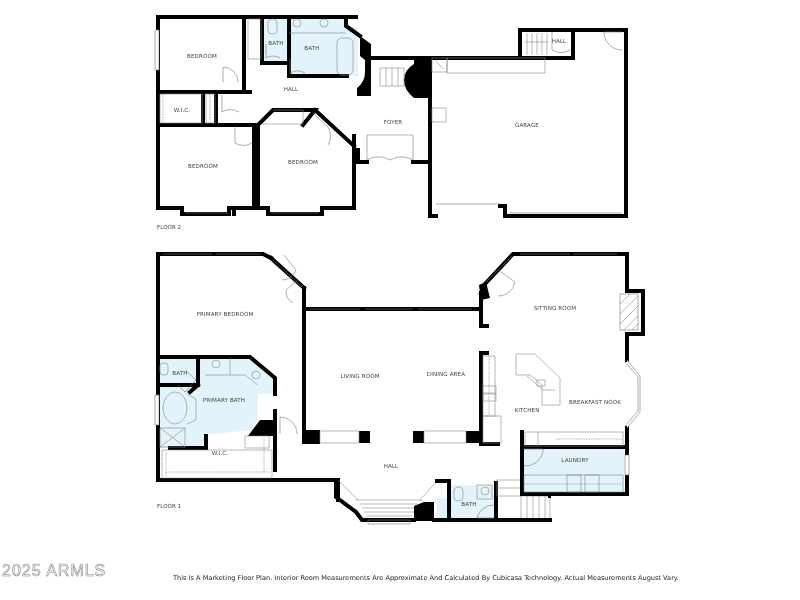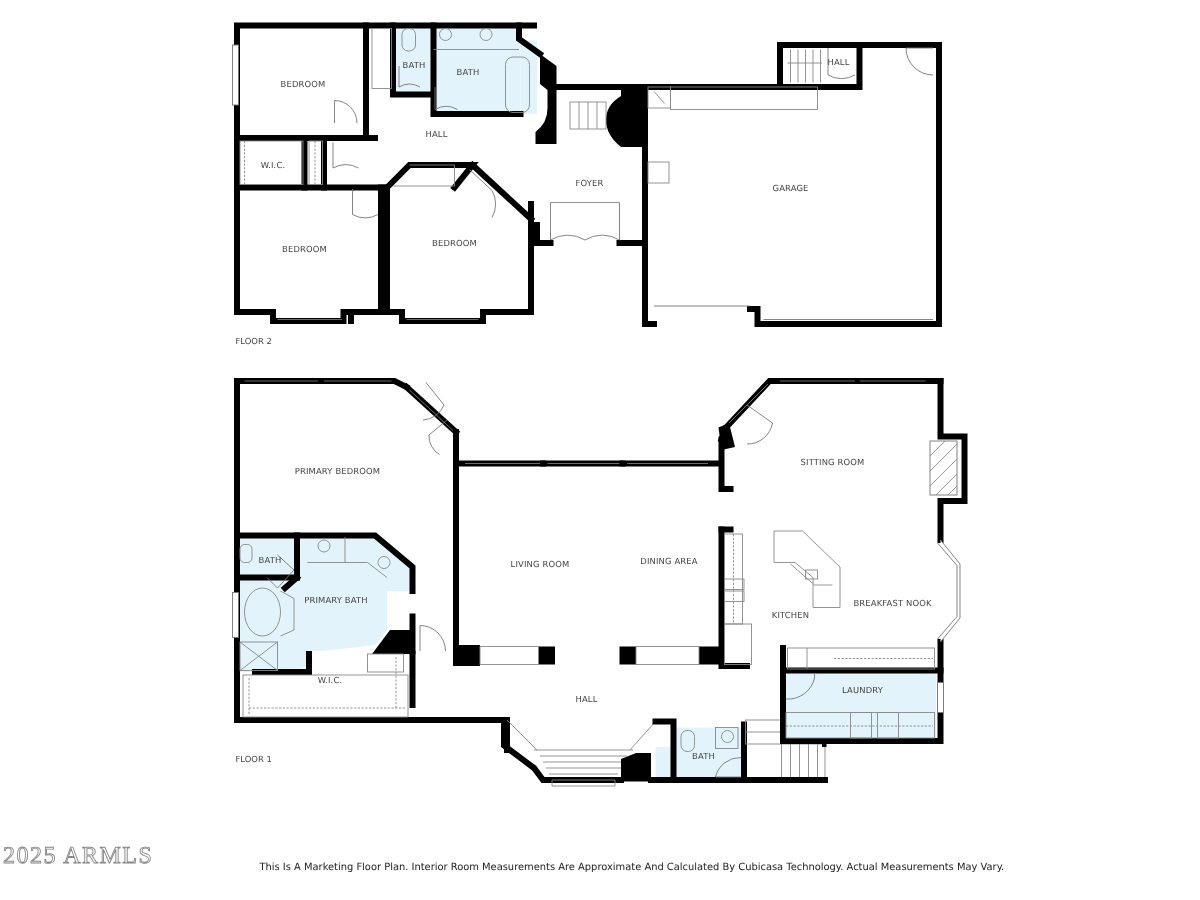--- a/index.html
+++ b/index.html
@@ -6,21 +6,21 @@
   body { width:800px; height:600px; position:relative; overflow:hidden; font-family:"DejaVu Sans", sans-serif; }
   #plan { position:absolute; left:0; top:0; width:800px; height:600px; }
   .lbl { font-family:"DejaVu Sans", sans-serif; font-size:5.6px; fill:#444; letter-spacing:0.1px; }
   .floorlbl { font-family:"DejaVu Sans", sans-serif; font-size:5.6px; fill:#444; }
   .wall { stroke:#000; stroke-width:4; fill:none; stroke-linecap:square; }
   .thin { stroke:#888; stroke-width:0.6; fill:none; }
   .win { stroke:#777; stroke-width:0.6; fill:#fff; }
   .wet { fill:#e2f3fb; }
   .solid { fill:#000; }
   .door { stroke:#777; stroke-width:0.6; fill:none; }
-  #watermark { position:absolute; left:2px; top:562px; font-family:Liberation Serif, serif; font-size:16px; color:#ffffff; -webkit-text-stroke:0.6px #888; letter-spacing:1px; font-weight:300; }
+  #watermark { position:absolute; left:2px; top:562px; font-family:Liberation Sans, sans-serif; font-size:16px; color:#ffffff; -webkit-text-stroke:0.6px #888; letter-spacing:1px; font-weight:300; }
   #disclaimer { position:absolute; left:173px; top:574px; font-family:"DejaVu Sans", sans-serif; font-size:6.6px; color:#222; white-space:nowrap; }
 </style>
 </head>
 <body>
 
 <svg id="plan" viewBox="0 0 800 600" xmlns="http://www.w3.org/2000/svg">
 
   <g>
 
     <rect class="wet" x="264" y="17" width="24" height="46"></rect>
@@ -277,13 +277,13 @@
     <text class="lbl" x="595" y="404" text-anchor="middle">BREAKFAST NOOK</text>
     <text class="lbl" x="391" y="468" text-anchor="middle">HALL</text>
     <text class="lbl" x="469" y="506" text-anchor="middle">BATH</text>
     <text class="lbl" x="575" y="462" text-anchor="middle">LAUNDRY</text>
 
     <text class="floorlbl" x="157" y="508">FLOOR 1</text>
   </g>
 </svg>
 
 <div id="watermark">2025 ARMLS</div>
-<div id="disclaimer">This Is A Marketing Floor Plan. Interior Room Measurements Are Approximate And Calculated By Cubicasa Technology. Actual Measurements May Vary.</div>
+<div id="disclaimer">This Is A Marketing Floor Plan. Interior Room Measurements Are Approximate And Calculated By Cubicasa Technology. Actual Measurements August Vary.</div>
 
 </body></html>

